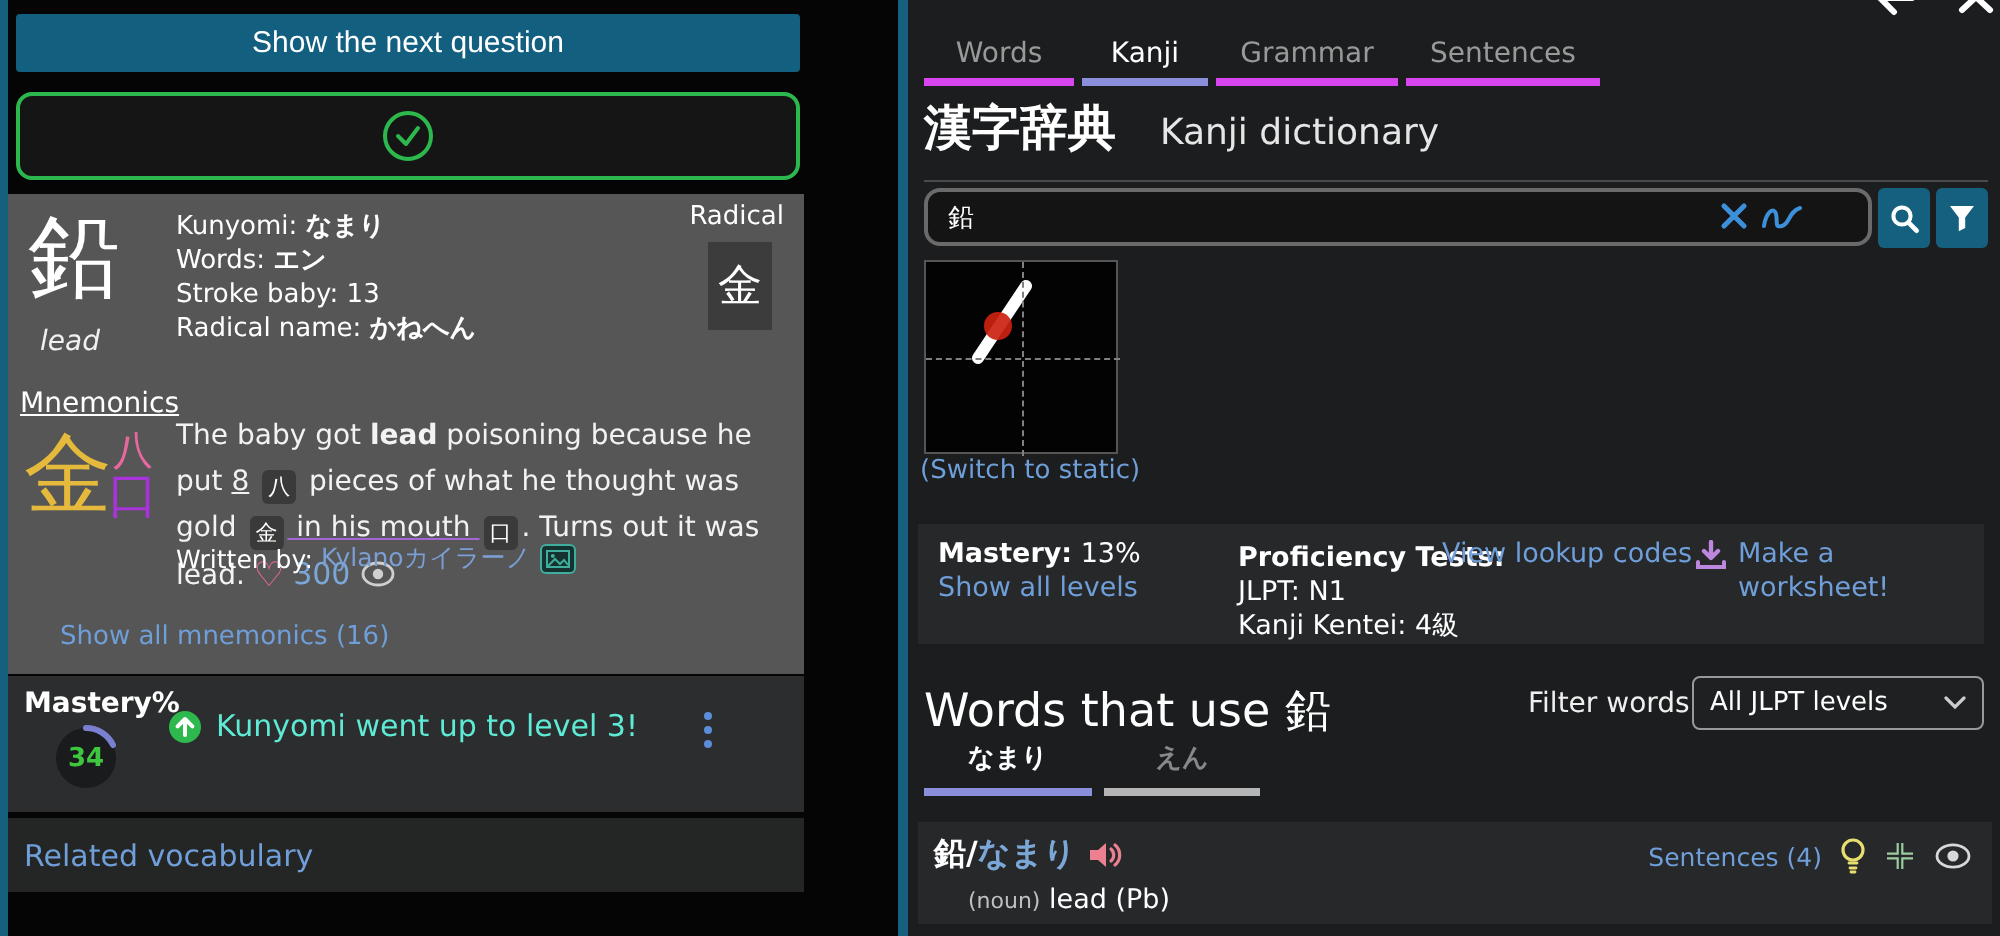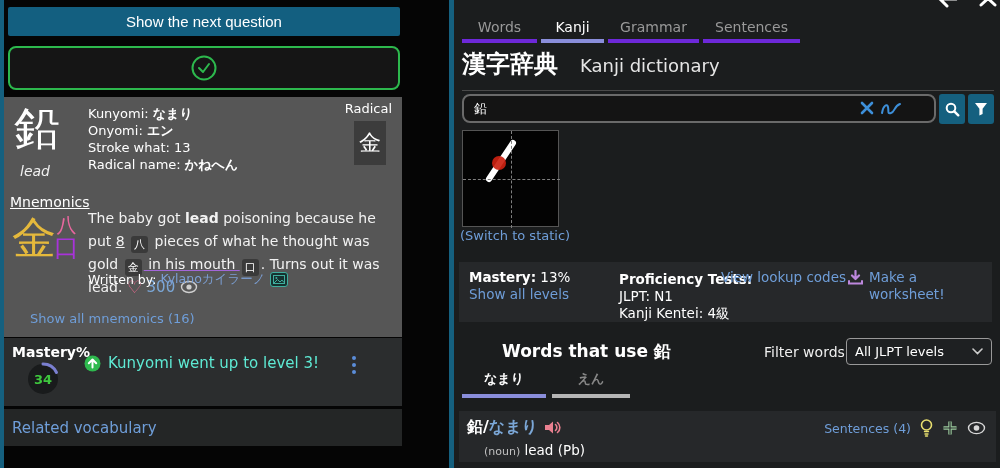--- a/index.html
+++ b/index.html
@@ -59,21 +59,21 @@
 
   .related-row { left:4px; top:409px; width:398px; height:37px; background:#242626;
     display:flex; align-items:center; }
   .related-link { margin-left:8px; font-size:15px; color:#6f9ed9; cursor:pointer; }
 
   
   .right-panel { left:454px; top:0; width:546px; height:468px; background:#1b1d1e; }
   .win-icon { position:absolute; top:-9px; }
   .tabs { position:absolute; left:8px; top:19px; display:flex; gap:4px; }
   .tab { text-align:center; font-size:14px; color:#999; padding-bottom:4px;
-    border-bottom:4px solid #6d28d9; cursor:pointer; }
+    border-bottom:4px solid #d946ef; cursor:pointer; }
   .tab.active { color:#fff; border-bottom-color:#8a8edb; }
   .dict-title { position:absolute; left:8px; top:48px; width:532px; padding-bottom:10px;
     border-bottom:1px solid #4a4a4a; display:flex; align-items:baseline; gap:22px; }
   .dict-title .jp { font-size:24px; font-weight:bold; }
   .dict-title .en { font-size:18px; color:#e6e6e6; }
 
   .search-row { position:absolute; left:8px; top:94px; width:532px; height:30px; display:flex; gap:3px; }
   .search-input { flex:1; height:29px; background:#141414; border:2px solid #6a6a6a;
     border-radius:8px; color:#fff; font-size:13px; padding:0 60px 0 10px;
     font-family:"DejaVu Sans", sans-serif; }
@@ -89,21 +89,21 @@
 
   .info-panel { position:absolute; left:5px; top:262px; width:533px; height:60px;
     background:#26282a; font-size:13.5px; line-height:17px; }
   .info-panel .c1 { position:absolute; left:10px; top:7px; }
   .info-panel .c2 { position:absolute; left:140px; top:9px;margin-left:20px; }
   .info-panel .c3 { position:absolute; left:262px; top:7px; }
   .info-panel .c4 { position:absolute; left:388px; top:7px; width:120px; display:flex; gap:5px; }
   .blue-link { color:#6f9ed9; cursor:pointer; }
   .bold { font-weight:bold; }
 
-  .words-head { position:absolute; left:8px; top:340px; font-size:17px; font-weight:bold;margin-left:40px; }
+  .words-head { position:absolute; left:8px; top:340px; font-size:23px; font-weight:normal; }
   .filter-label { position:absolute; left:310px; top:344px; font-size:14px; color:#efefef; }
   .filter-select { position:absolute; left:392px; top:338px; width:146px; height:27px;
     background:#1e2022; border:1px solid #999; border-radius:4px; color:#fff;
     font-size:13px; display:flex; align-items:center; padding:0 8px; justify-content:space-between; cursor:pointer; }
 
   .reading-tabs { position:absolute; left:8px; top:370px; display:flex; gap:6px; }
   .rtab { text-align:center; font-size:13px; font-weight:bold; padding-bottom:6px;
     border-bottom:4px solid #b5b5b5; color:#888; cursor:pointer; }
   .rtab.active { color:#fff; border-bottom-color:#8a8edb; }
   .rtab.t1 { width:84px; } .rtab.t2 { width:78px; }
@@ -129,22 +129,22 @@
     <polyline points="9,14 13,18 19,10" fill="none" stroke="#2db84d" stroke-width="2" stroke-linecap="round" stroke-linejoin="round"></polyline>
   </svg>
 </div>
 
 <div class="abs kanji-card">
   <div class="abs big-kanji">鉛</div>
   <div class="abs big-meaning">lead</div>
 
   <div class="abs info-lines">
     <div><span>Kunyomi:</span> <b>なまり</b></div>
-    <div><span>Onyomi:</span> <b>エン</b></div>
-    <div><span>Stroke what:</span> <span>13</span></div>
+    <div><span>Words:</span> <b>エン</b></div>
+    <div><span>Stroke baby:</span> <span>13</span></div>
     <div><span>Radical name:</span> <b>かねへん</b></div>
   </div>
 
   <div class="abs radical-label">Radical</div>
   <div class="abs radical-box">金</div>
 
   <div class="abs mnemo-head">Mnemonics</div>
 
   <div class="abs mnemo-art">
     <span class="gold">金</span>

